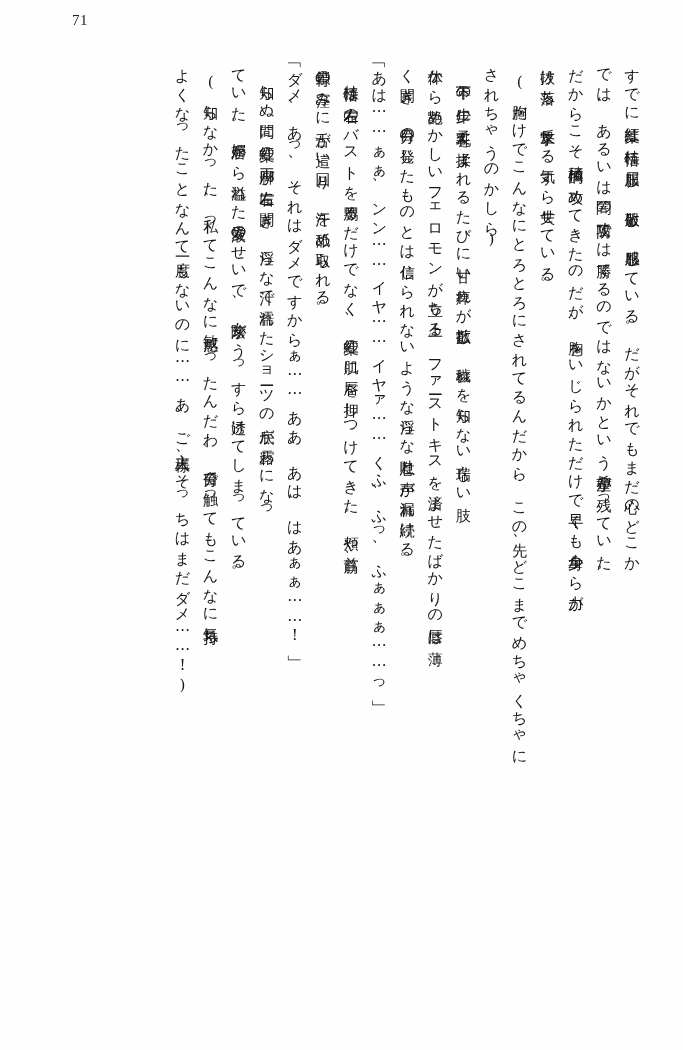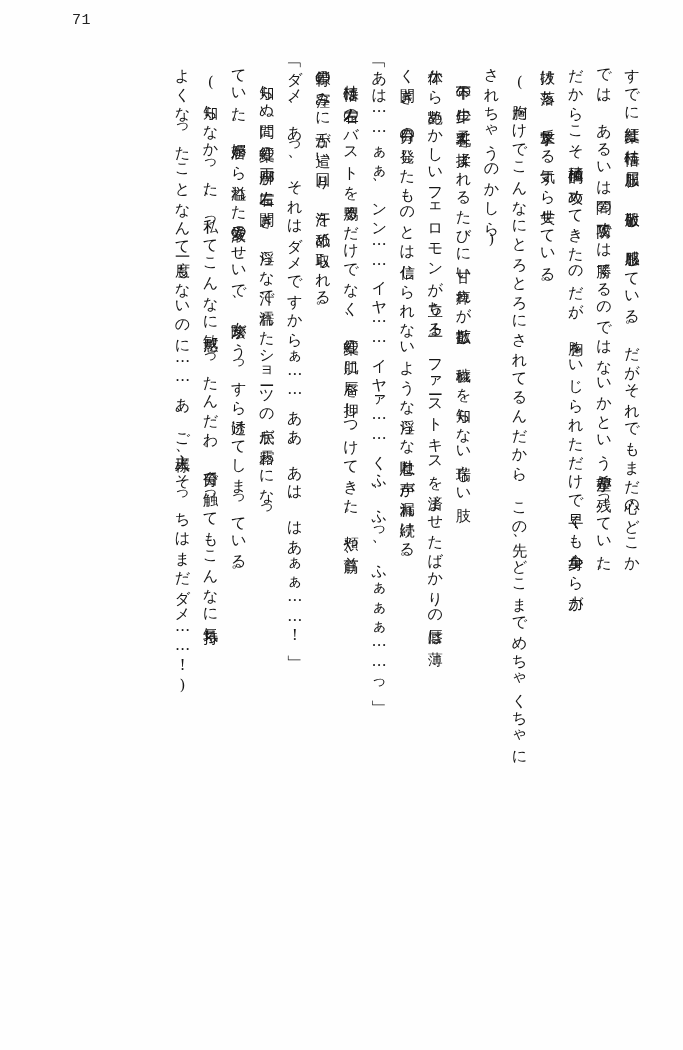--- a/index.html
+++ b/index.html
@@ -19,21 +19,21 @@
     width: 683px;
     height: 1050px;
     background: #fefefe;
     box-sizing: border-box;
   }
   .page-number {
     position: absolute;
     top: 12px;
     left: 72px;
     font-size: 15px;
-    font-family: Liberation Mono, monospace;
+    font-family: Liberation Serif, serif;
     color: #222;
     letter-spacing: 0.5px;
   }
   .text-body {
     position: absolute;
     top: 58px;
     right: 44px;
     left: 44px;
     bottom: 22px;
     display: flex;

